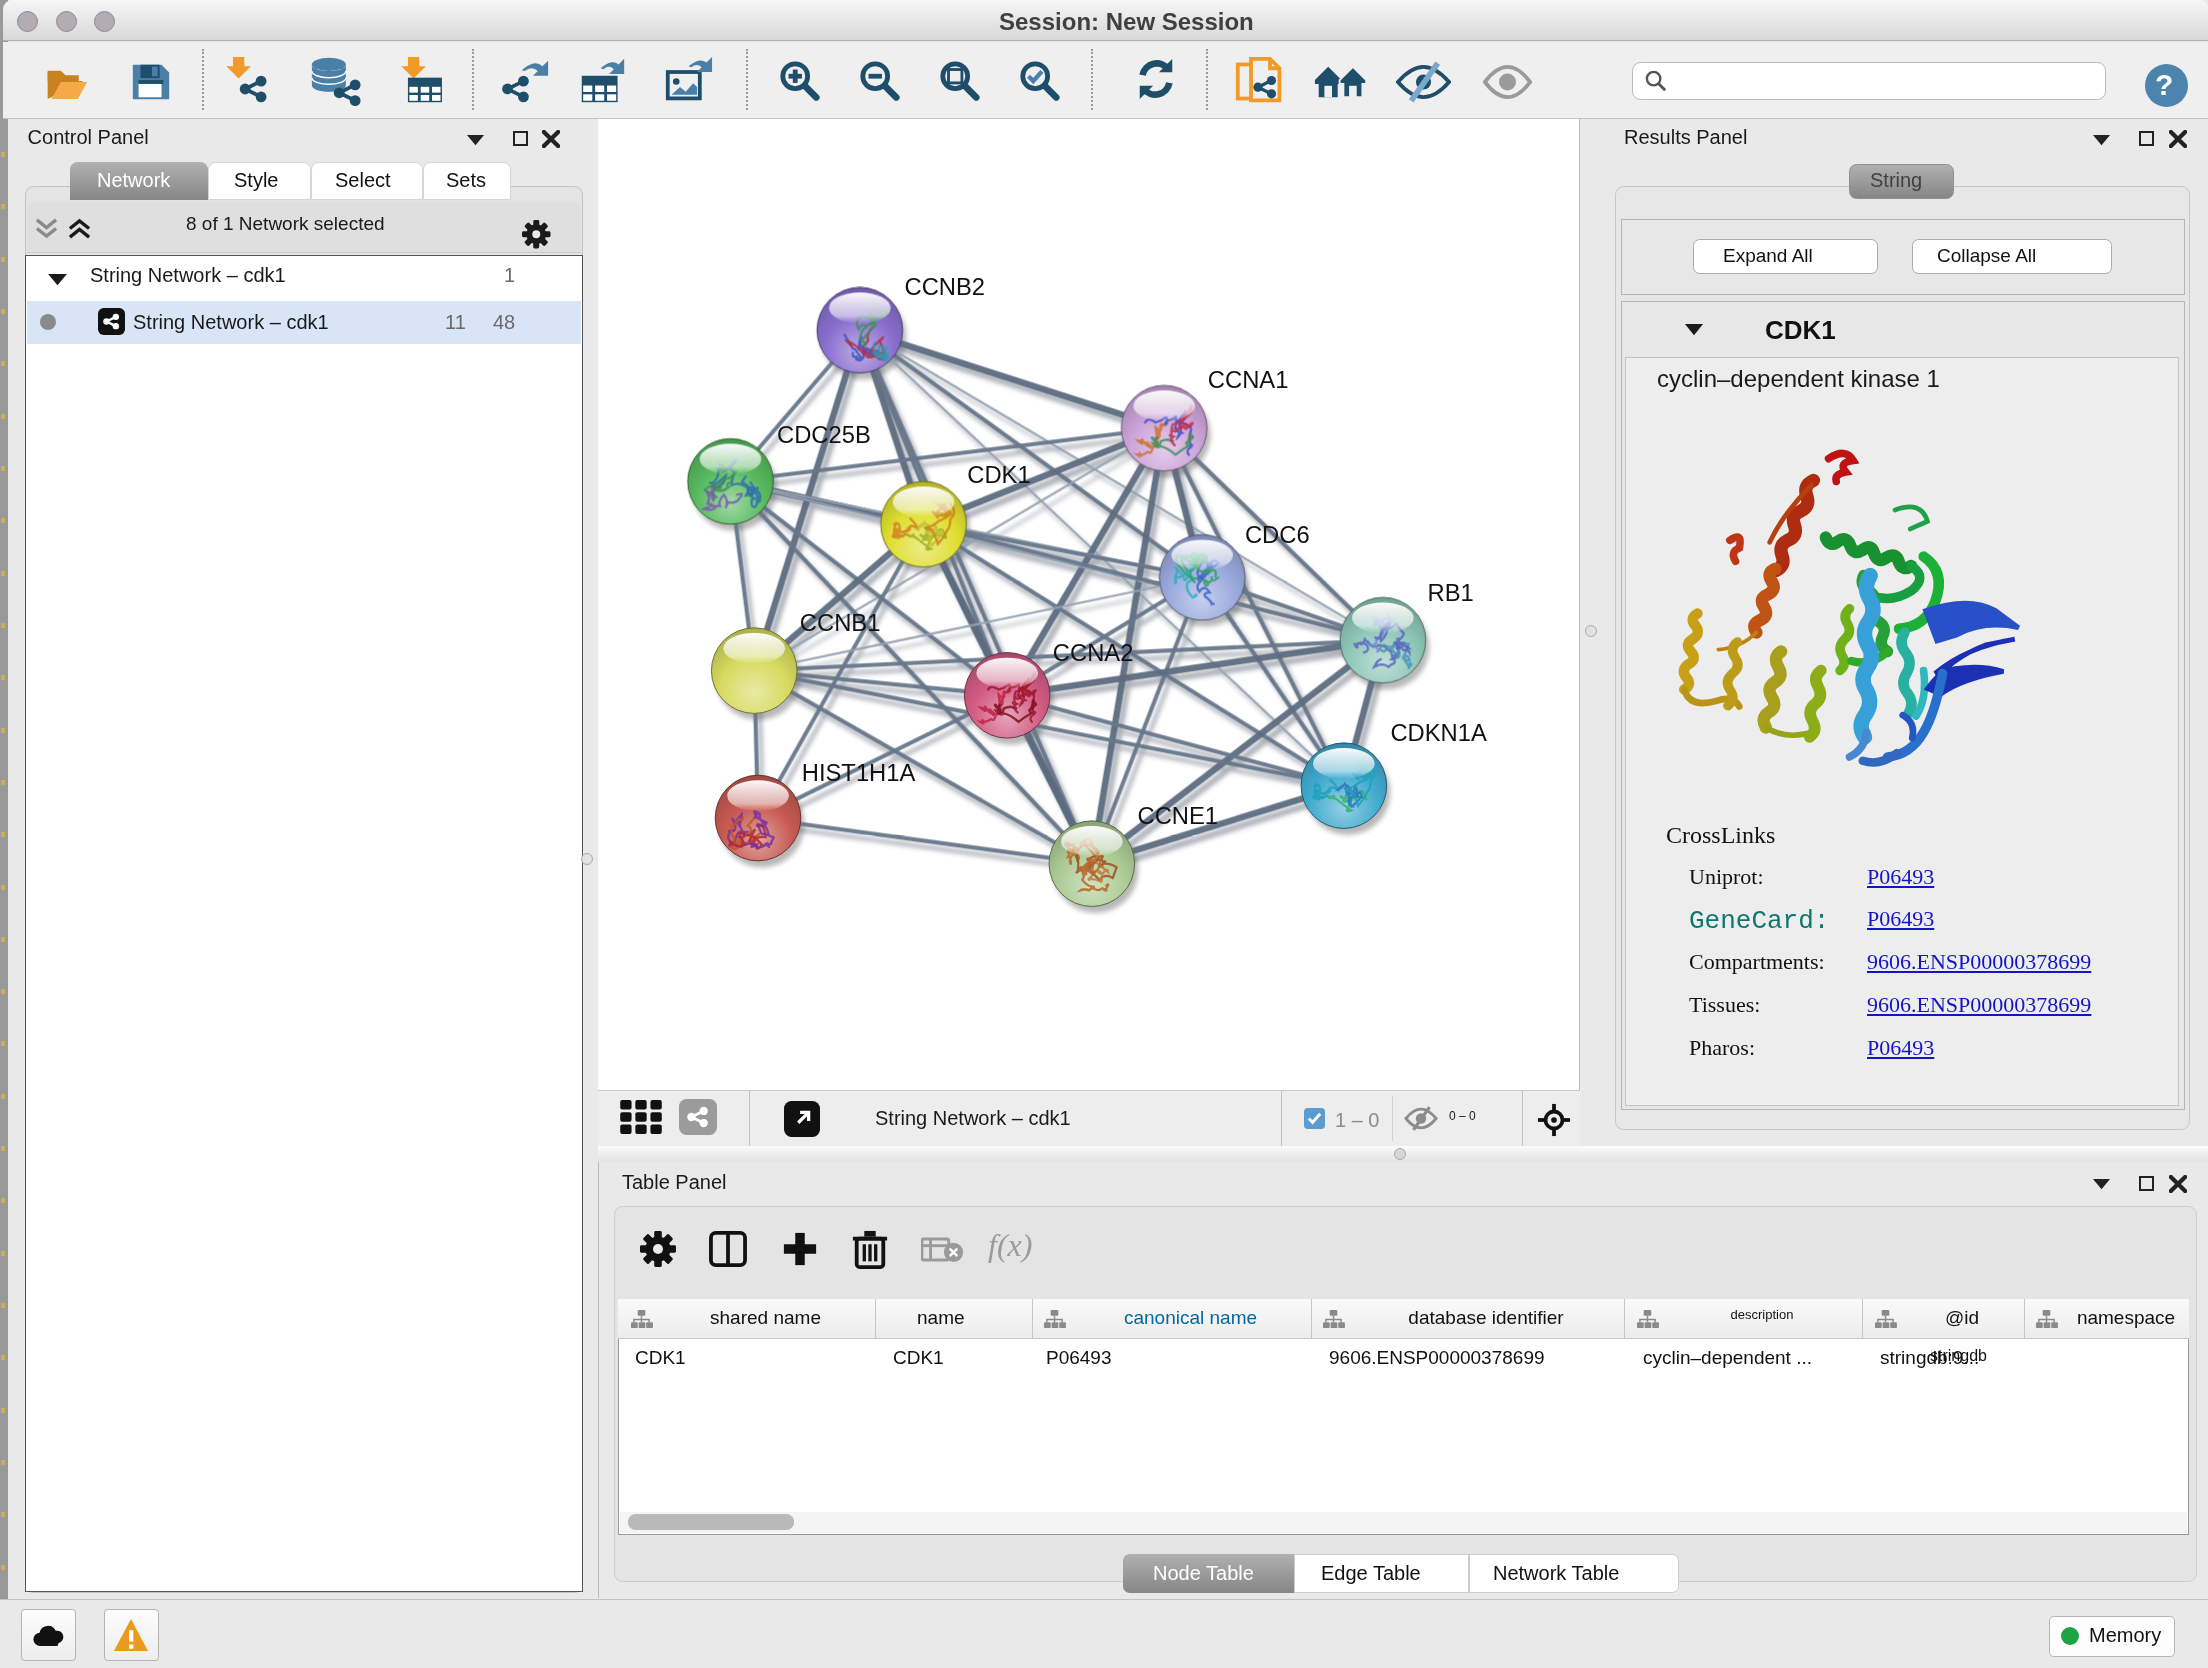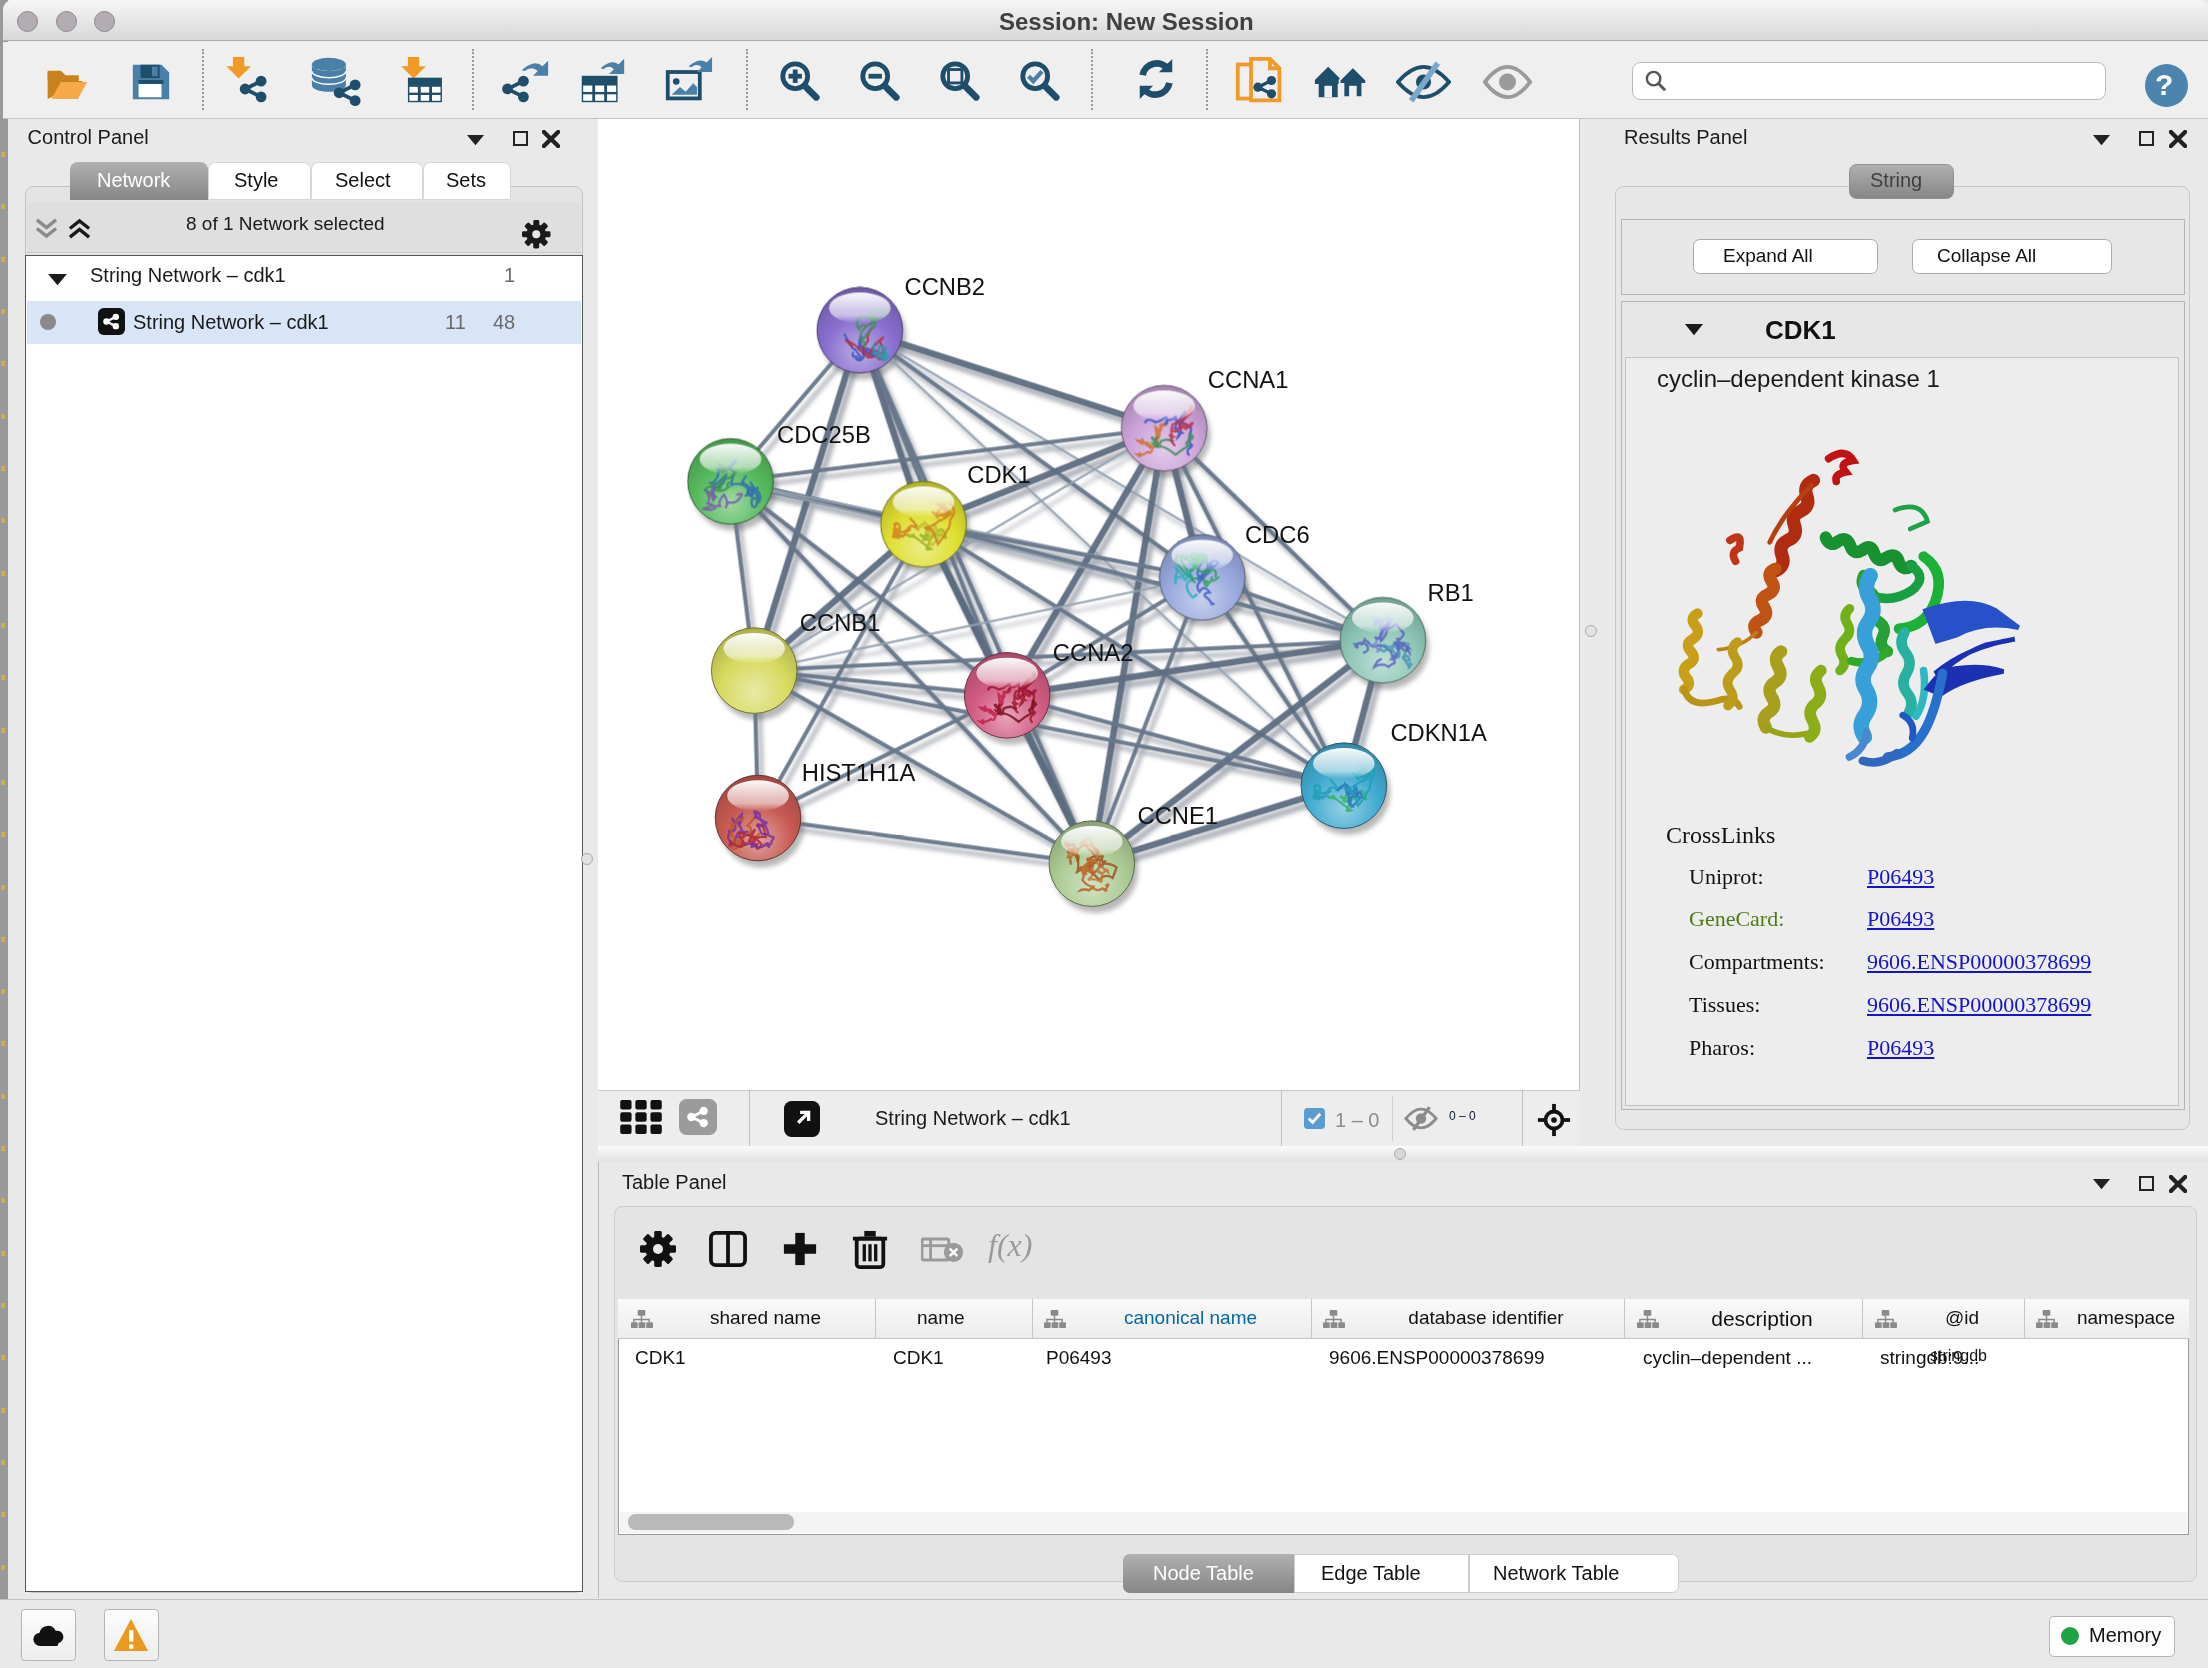--- a/index.html
+++ b/index.html
@@ -662,21 +662,21 @@
       <path d="M364 202 q-50 8 -84 36 q40 -12 72 -2 q-44 8 -66 24 l-14 -6 q24 -32 62 -46 z" stroke="#1c30b4" stroke-width="5" fill="#1c30b4"></path>
       <path d="M288 238 q-8 42 -20 62 q-14 24 -38 26" stroke="#2870cc" stroke-width="10"></path>
       <path d="M240 322 q-18 14 -36 8" stroke="#3068c0" stroke-width="9"></path>
       <path d="M208 300 q-2 18 -18 26" stroke="#4888d0" stroke-width="8"></path>
       <path d="M246 282 q14 8 10 24" stroke="#2058c0" stroke-width="7"></path>
     </g>
   </svg>
 <div class="txt" style="left:1666px;top:822px;font-size:24px;color:#111;font-family:'Liberation Serif',serif;font-weight:normal">CrossLinks</div>
 <div class="txt" style="left:1689px;top:864px;font-size:22px;color:#111;font-family:'Liberation Serif',serif">Uniprot:</div>
 <div class="txt" style="left:1867px;top:864px;font-size:22px;color:#1515c8;font-family:'Liberation Serif',serif;text-decoration:underline">P06493</div>
-<div class="txt" style="left:1689px;top:906px;font-size:22px;color:#4d7c0f;font-family:Liberation Serif, serif">GeneCard:</div>
+<div class="txt" style="left:1689px;top:906px;font-size:26px;color:#0f766e;font-family:Liberation Mono, monospace">GeneCard:</div>
 <div class="txt" style="left:1867px;top:906px;font-size:22px;color:#1515c8;font-family:'Liberation Serif',serif;text-decoration:underline">P06493</div>
 <div class="txt" style="left:1689px;top:949px;font-size:22px;color:#111;font-family:'Liberation Serif',serif">Compartments:</div>
 <div class="txt" style="left:1867px;top:949px;font-size:22px;color:#1515c8;font-family:'Liberation Serif',serif;text-decoration:underline">9606.ENSP00000378699</div>
 <div class="txt" style="left:1689px;top:992px;font-size:22px;color:#111;font-family:'Liberation Serif',serif">Tissues:</div>
 <div class="txt" style="left:1867px;top:992px;font-size:22px;color:#1515c8;font-family:'Liberation Serif',serif;text-decoration:underline">9606.ENSP00000378699</div>
 <div class="txt" style="left:1689px;top:1035px;font-size:22px;color:#111;font-family:'Liberation Serif',serif">Pharos:</div>
 <div class="txt" style="left:1867px;top:1035px;font-size:22px;color:#1515c8;font-family:'Liberation Serif',serif;text-decoration:underline">P06493</div>
 
 <div class="txt" style="left:622px;top:1171px;font-size:20px;color:#1a1a1a">Table Panel</div>
 <svg class="abs" style="left:2091px;top:1177px" width="21" height="13.3" viewBox="0 0 22 14">
@@ -757,21 +757,21 @@
   </svg>
 <div class="txt" style="left:1352px;top:1307px;width:268px;font-size:19px;color:#111;text-align:center">database identifier</div>
 <div class="abs" style="left:1311px;top:1299px;width:0;height:40px;border-left:1.4px solid #c6c6c6"></div>
 <svg class="abs" style="left:1636px;top:1309px" width="23" height="21" viewBox="0 0 24 22">
     <rect x="8" y="1" width="8" height="6" rx="1" fill="#8a8a8a"></rect>
     <rect x="1" y="14" width="7" height="6" rx="1" fill="#8a8a8a"></rect>
     <rect x="9" y="14" width="7" height="6" rx="1" fill="#8a8a8a"></rect>
     <rect x="17" y="14" width="7" height="6" rx="1" fill="#8a8a8a"></rect>
     <path d="M12 7 v4 M4 14 v-3 h16 v3 M12 11 v3" stroke="#8a8a8a" stroke-width="1.5" fill="none"></path>
   </svg>
-<div class="txt" style="left:1666px;top:1307px;width:192px;font-size:21px;color:#111;text-align:center">description</div>
+<div class="txt" style="left:1666px;top:1307px;width:192px;font-size:13px;color:#111;text-align:center">description</div>
 <div class="abs" style="left:1624px;top:1299px;width:0;height:40px;border-left:1.4px solid #c6c6c6"></div>
 <svg class="abs" style="left:1874px;top:1309px" width="23" height="21" viewBox="0 0 24 22">
     <rect x="8" y="1" width="8" height="6" rx="1" fill="#8a8a8a"></rect>
     <rect x="1" y="14" width="7" height="6" rx="1" fill="#8a8a8a"></rect>
     <rect x="9" y="14" width="7" height="6" rx="1" fill="#8a8a8a"></rect>
     <rect x="17" y="14" width="7" height="6" rx="1" fill="#8a8a8a"></rect>
     <path d="M12 7 v4 M4 14 v-3 h16 v3 M12 11 v3" stroke="#8a8a8a" stroke-width="1.5" fill="none"></path>
   </svg>
 <div class="txt" style="left:1904px;top:1307px;width:116px;font-size:19px;color:#111;text-align:center">@id</div>
 <div class="abs" style="left:1862px;top:1299px;width:0;height:40px;border-left:1.4px solid #c6c6c6"></div>

